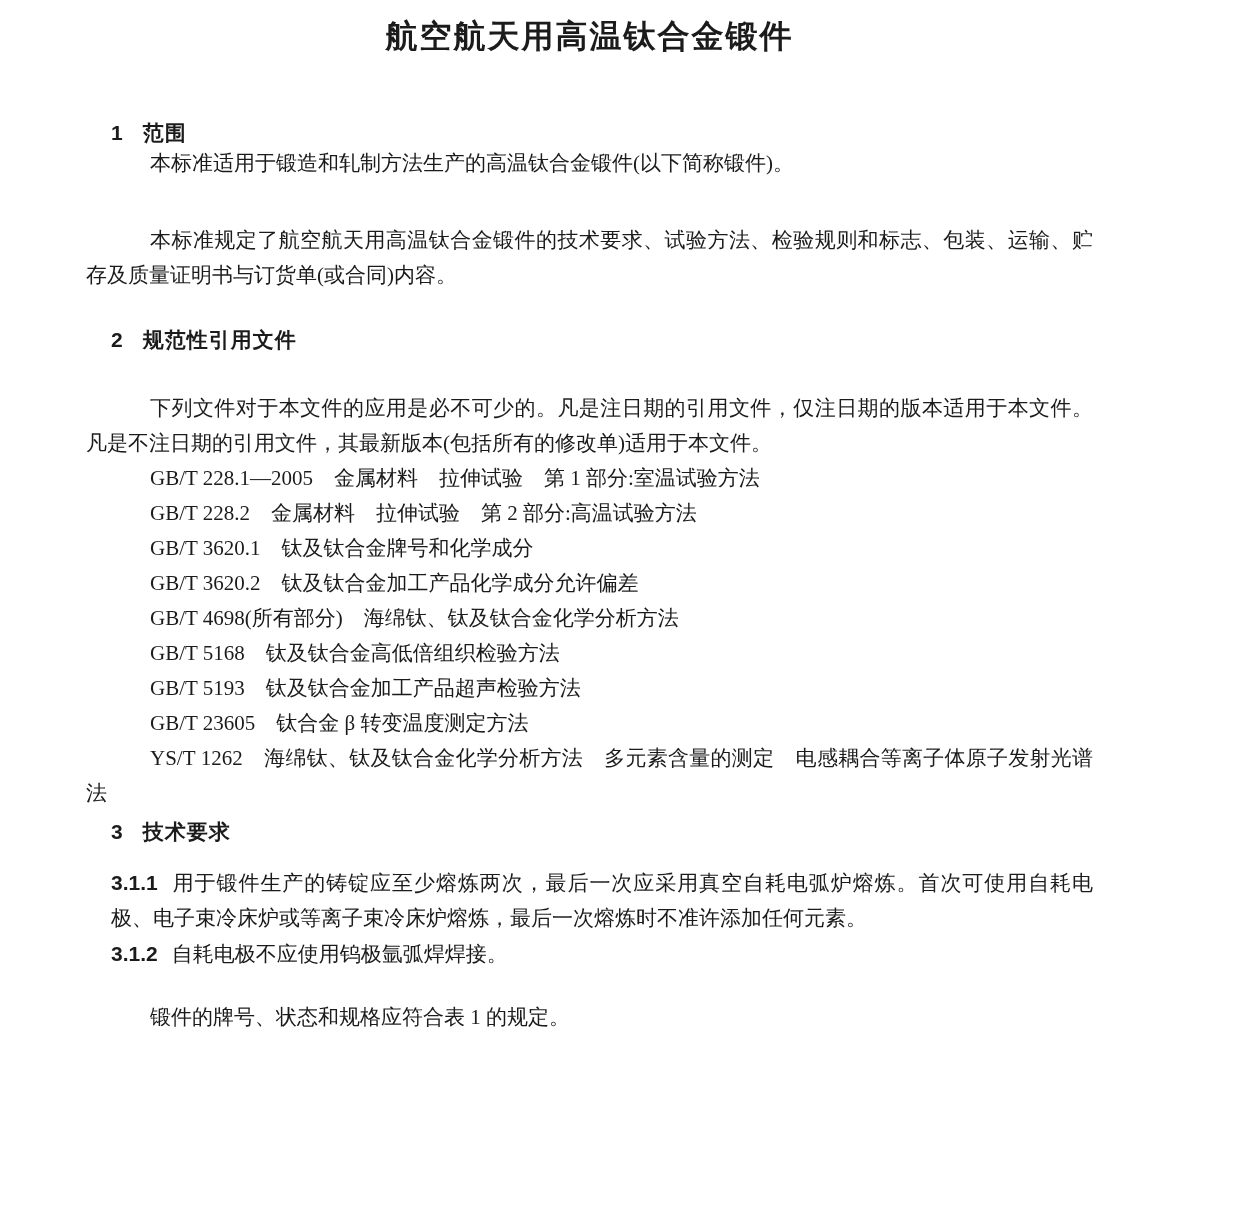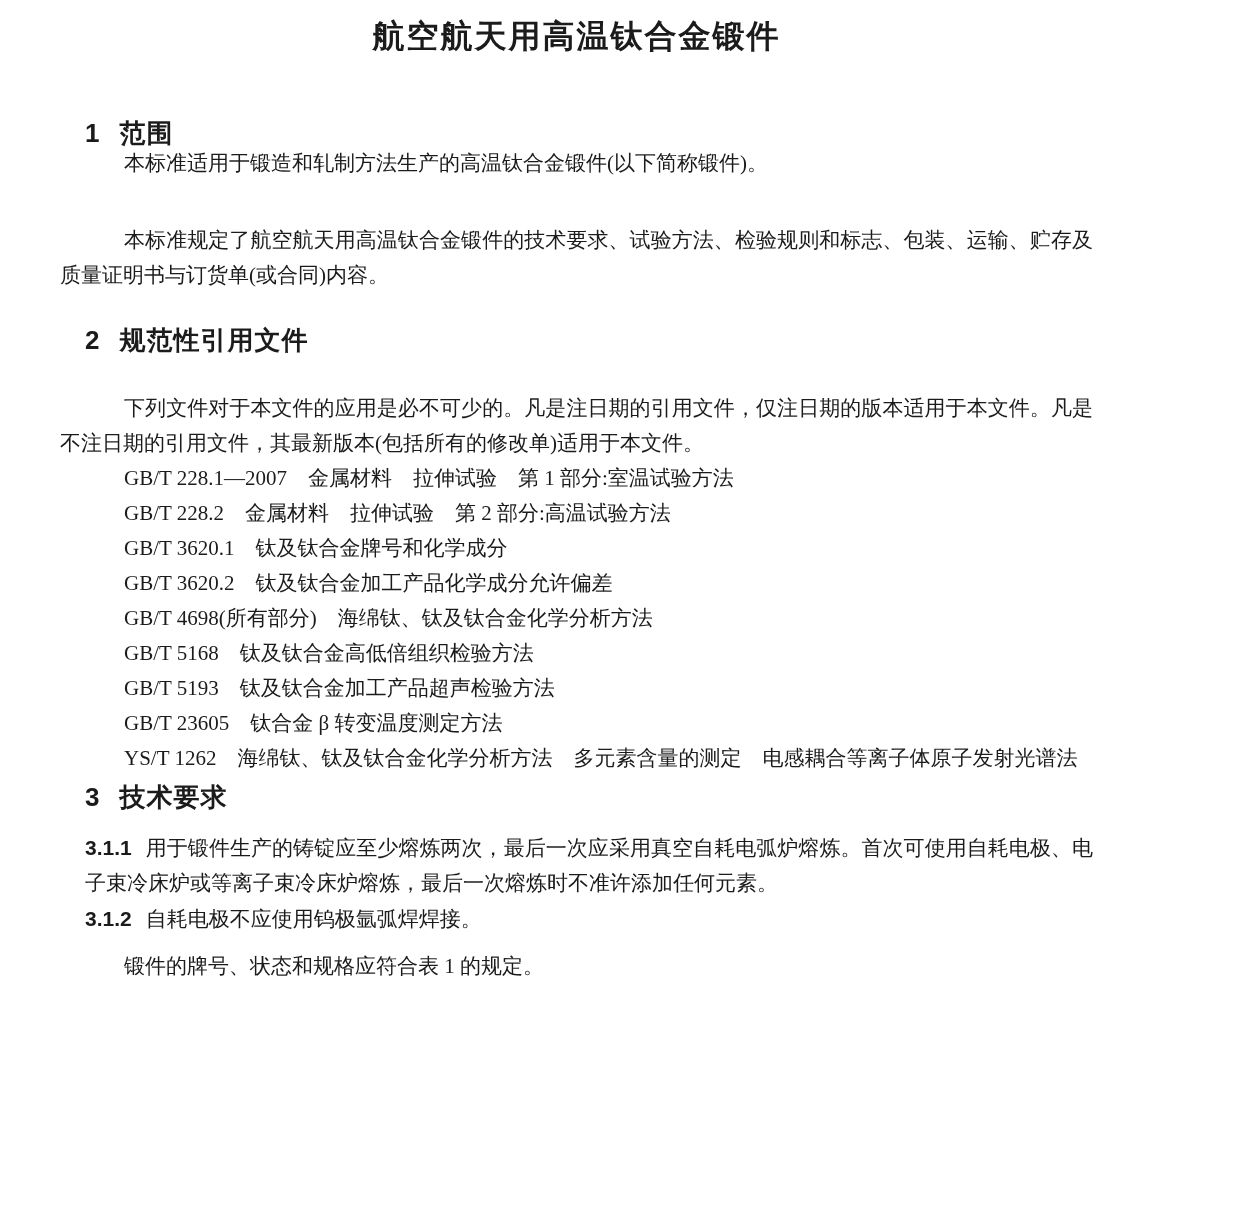--- a/index.html
+++ b/index.html
@@ -12,35 +12,35 @@
     height: 1229px;
     color: #1b1b1b;
     font-family: "Liberation Serif", serif;
     font-size: 21px;
     overflow: hidden;
   }
   .page {
     box-sizing: border-box;
     width: 1240px;
     height: 1229px;
-    padding: 16px 147px 0 60px;
+    padding: 16px 147px 0 86px;
   }
   .doc-title {
     font-family: "Liberation Sans", sans-serif;
     font-weight: bold;
     font-size: 32px;
     line-height: 40px;
     text-align: center;
     letter-spacing: 2px;
     margin: 0;
   }
   .sec-h {
     font-family: "Liberation Sans", sans-serif;
     font-weight: bold;
-    font-size: 26px;
+    font-size: 21px;
     line-height: 26px;
     margin-left: 25px;
     letter-spacing: 1px;
   }
   .sec-h .num { margin-right: 20px; letter-spacing: 0; }
   p {
     margin: 0;
     line-height: 35px;
     text-align: justify;
   }
@@ -53,41 +53,41 @@
   }
   
   .mt-h1    { margin-top: 64px; }
   .mt-p1    { margin-top: 42px; }
   .mt-h2    { margin-top: 34px; }
   .mt-intro { margin-top: 38px; }
   .mt-h3    { margin-top: 8px; }
   .mt-h31   { margin-top: 34px; }
   .mt-c311  { margin-top: 20px; }
   .mt-h32   { margin-top: 20px; }
-  .mt-last  { margin-top: 12px; }
+  .mt-last  { margin-top: 28px; }
 </style>
 </head>
 <body>
 
 <div class="page">
 
   <h1 class="doc-title">航空航天用高温钛合金锻件</h1>
 
   <div class="sec-h mt-h1">
     <span class="num">1</span><span>范围</span>
   </div>
   <p class="ind">本标准适用于锻造和轧制方法生产的高温钛合金锻件(以下简称锻件)。</p>
   <p class="ind mt-p1">本标准规定了航空航天用高温钛合金锻件的技术要求、试验方法、检验规则和标志、包装、运输、贮存及质量证明书与订货单(或合同)内容。</p>
 
   <div class="sec-h mt-h2">
     <span class="num">2</span><span>规范性引用文件</span>
   </div>
   <p class="ind mt-intro">下列文件对于本文件的应用是必不可少的。凡是注日期的引用文件，仅注日期的版本适用于本文件。凡是不注日期的引用文件，其最新版本(包括所有的修改单)适用于本文件。</p>
 
-  <p class="ind">GB/T 228.1—2007　金属材料　拉伸试验　第 1 部分:室温试验方法</p>
+  <p class="ind">GB/T 228.1—2005　金属材料　拉伸试验　第 1 部分:室温试验方法</p>
   <p class="ind">GB/T 228.2　金属材料　拉伸试验　第 2 部分:高温试验方法</p>
   <p class="ind">GB/T 3620.1　钛及钛合金牌号和化学成分</p>
   <p class="ind">GB/T 3620.2　钛及钛合金加工产品化学成分允许偏差</p>
   <p class="ind">GB/T 4698(所有部分)　海绵钛、钛及钛合金化学分析方法</p>
   <p class="ind">GB/T 5168　钛及钛合金高低倍组织检验方法</p>
   <p class="ind">GB/T 5193　钛及钛合金加工产品超声检验方法</p>
   <p class="ind">GB/T 23605　钛合金 β 转变温度测定方法</p>
   <p class="ind">YS/T 1262　海绵钛、钛及钛合金化学分析方法　多元素含量的测定　电感耦合等离子体原子发射光谱法</p>
 
   <div class="sec-h mt-h3">

